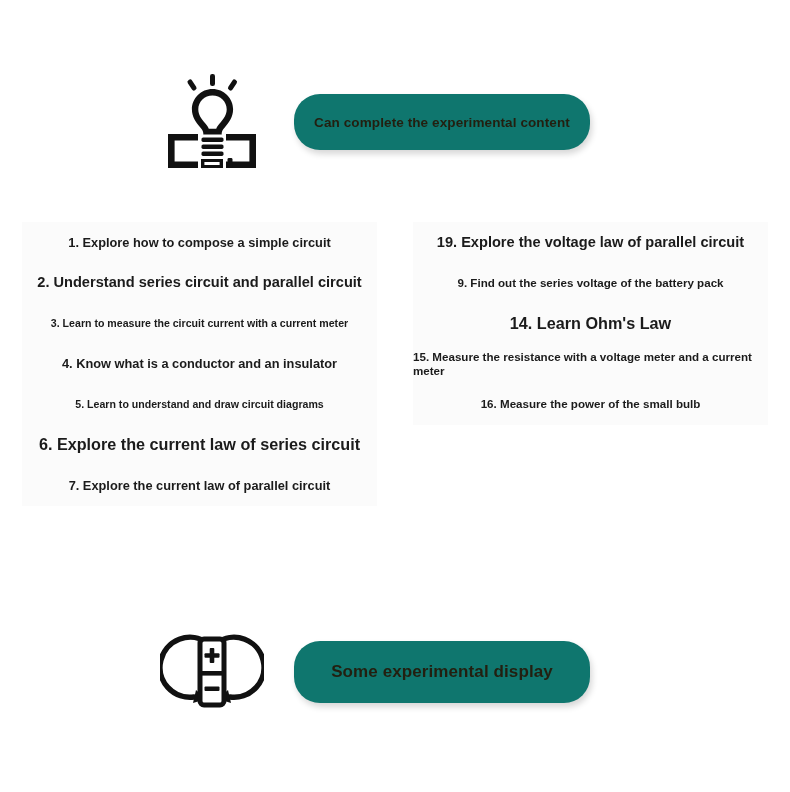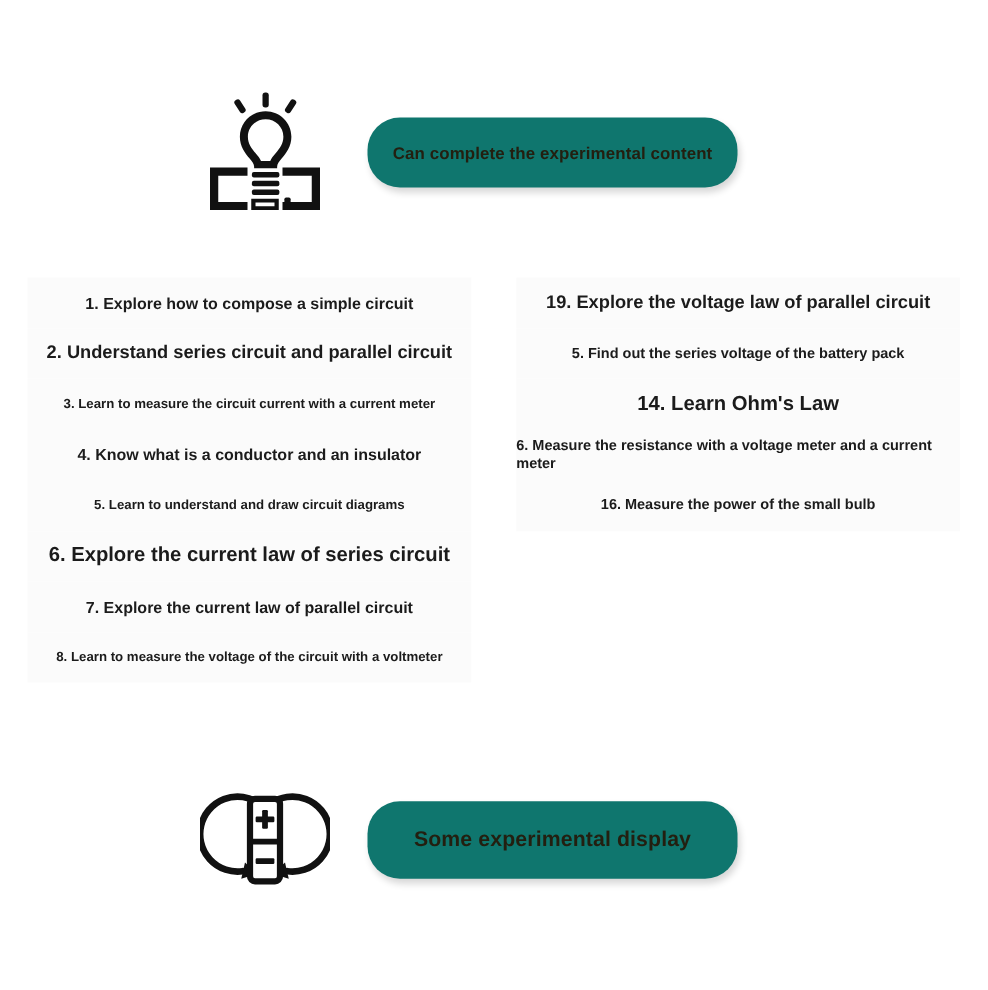--- a/index.html
+++ b/index.html
@@ -125,28 +125,27 @@
 <div id="objectives">
 
   <div class="column" id="column-left">
     <div class="objective s-md">1. Explore how to compose a simple circuit</div>
     <div class="objective s-lg">2. Understand series circuit and parallel circuit</div>
     <div class="objective s-xs">3. Learn to measure the circuit current with a current meter</div>
     <div class="objective s-md">4. Know what is a conductor and an insulator</div>
     <div class="objective s-xs">5. Learn to understand and draw circuit diagrams</div>
     <div class="objective s-xl">6. Explore the current law of series circuit</div>
     <div class="objective s-md">7. Explore the current law of parallel circuit</div>
-    <div class="objective s-xs">8. Learn to measure the voltage of the circuit with a voltmeter</div>
   </div>
 
   <div class="column" id="column-right">
     <div class="objective s-lg">19. Explore the voltage law of parallel circuit</div>
-    <div class="objective s-sm">5. Find out the series voltage of the battery pack</div>
+    <div class="objective s-sm">9. Find out the series voltage of the battery pack</div>
     <div class="objective s-xl">14. Learn Ohm's Law</div>
-    <div class="objective s-sm">6. Measure the resistance with a voltage meter and a current meter</div>
+    <div class="objective s-sm">15. Measure the resistance with a voltage meter and a current meter</div>
     <div class="objective s-sm">16. Measure the power of the small bulb</div>
   </div>
 </div>
 
 <div class="banner-row" id="bottom-banner">
 
   <svg class="banner-icon" viewBox="0 0 104 100">
     <g fill="none" stroke="#111111" stroke-width="5.4">
 
       <path d="M47 20.5a30 30 0 1 0 -13 54.5" stroke-linecap="round"></path>

